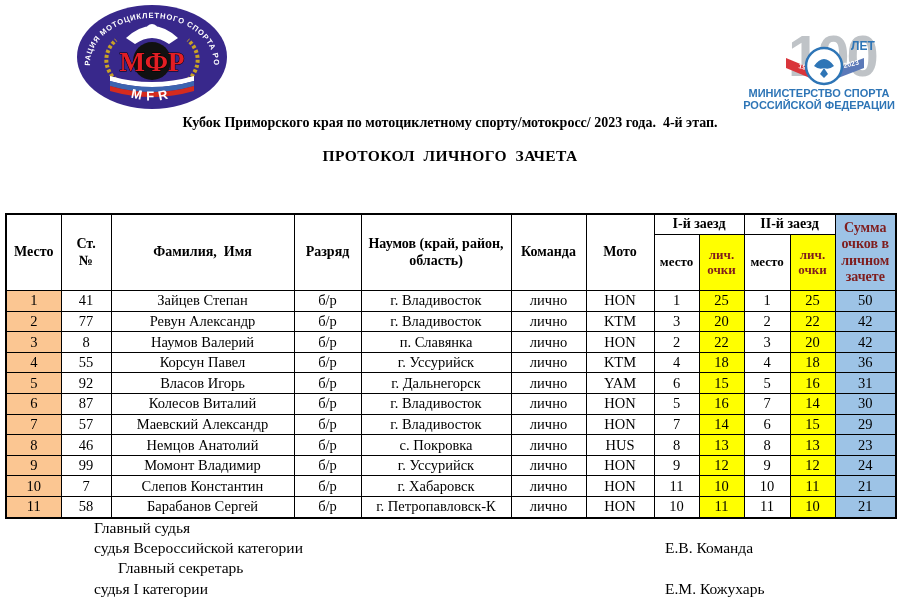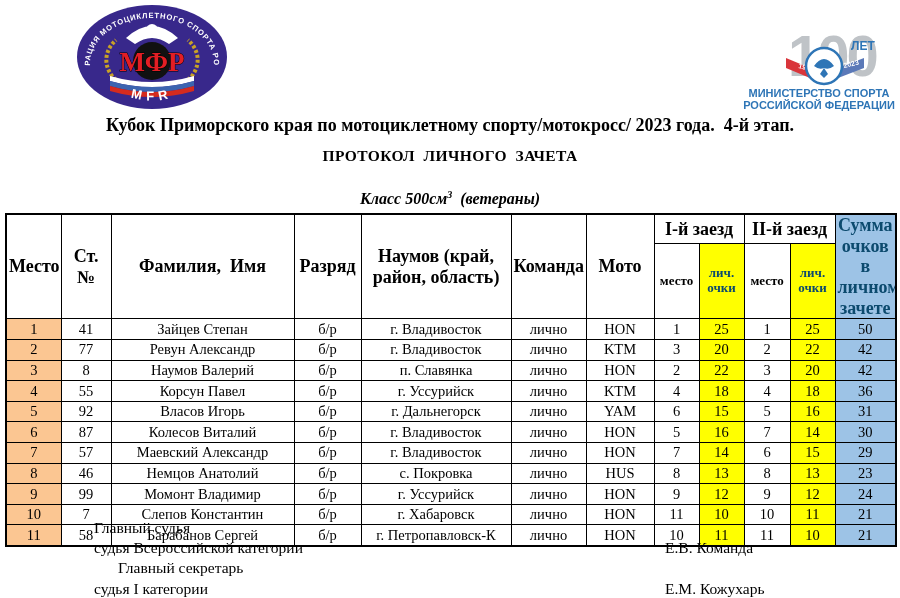--- a/index.html
+++ b/index.html
@@ -3,39 +3,39 @@
 <meta charset="utf-8">
 <style>
   html,body{margin:0;padding:0;}
   body{width:900px;height:598px;background:#ffffff;font-family:"Liberation Serif",serif;color:#000;}
   .page{position:relative;width:900px;height:598px;overflow:hidden;background:#fff;}
 
   
   .logo{position:absolute;}
   #mfr-logo{left:76px;top:4px;width:153px;height:107px;}
   #min-logo{left:742px;top:6px;width:154px;height:106px;}
-  .title-main{position:absolute;top:115px;left:0;width:100%;text-align:center;font-weight:bold;font-size:18px;white-space:pre;}
+  .title-main{position:absolute;top:115px;left:0;width:100%;text-align:center;font-weight:bold;font-size:14px;white-space:pre;}
   .title-protocol{position:absolute;top:147px;left:0;width:100%;text-align:center;font-weight:bold;font-size:15.5px;white-space:pre;letter-spacing:.4px;}
   .loc-date{position:absolute;top:169px;left:8px;right:54px;display:flex;justify-content:space-between;font-size:15.5px;}
   .class-line{position:absolute;top:189px;left:0;width:100%;text-align:center;font-weight:bold;font-style:italic;font-size:16px;}
   .class-line sup{font-size:10px;}
   .class-line .sfx{white-space:pre;}
 
   
   .results{position:absolute;top:213px;left:5px;width:890px;border-collapse:collapse;table-layout:fixed;border:2px solid #000;}
   .results th,.results td{border:1px solid #000;padding:0 2px;overflow:hidden;line-height:1.15;}
   .results th{font-weight:bold;font-size:13px;text-align:center;vertical-align:middle;white-space:pre-wrap;}
   .results td{font-size:14.5px;text-align:center;vertical-align:middle;height:19.6px;}
-  .hr1 th{height:19px;font-size:18px;}
+  .hr1 th{height:19px;font-size:14px;}
   .hr2 th{height:55px;}
   .al{text-align:left;padding-left:4px;}
   .c-place-data{background:#FBC692;}
   .c-pts{background:#FFFF00;}
   .c-sum{background:#9DC3E6;}
-  th.c-pts,th.c-sum{color:#0c4a6e;}
+  th.c-pts,th.c-sum{color:#7f1d1d;}
 
   
   .sig-row{position:absolute;left:0;width:100%;height:20px;font-size:15.5px;}
   .sig-role{position:absolute;left:94px;top:0;}
   .sig-name{position:absolute;left:665px;top:0;}
   #sig-0{top:519px;} #sig-1{top:539px;} #sig-2{top:559px;margin-left:24px;} #sig-3{top:580px;}
 </style>
 </head>
 <body>
 
@@ -77,21 +77,20 @@
       <circle cx="82" cy="60" r="18" fill="#FFFFFF" stroke="#2E75B6" stroke-width="2.5"></circle>
       <path d="M72,60 Q82,46 92,60 Q87,64 82,62 Q77,64 72,60 Z" fill="#2E75B6"></path>
       <path d="M82,62 l4,6 -4,4 -4,-4 Z" fill="#2E75B6"></path>
       <text x="77" y="91" text-anchor="middle" font-size="11" font-weight="bold" fill="#2E75B6" font-family="Liberation Sans, sans-serif">МИНИСТЕРСТВО СПОРТА</text>
       <text x="77" y="103" text-anchor="middle" font-size="11" font-weight="bold" fill="#2E75B6" font-family="Liberation Sans, sans-serif">РОССИЙСКОЙ ФЕДЕРАЦИИ</text>
     </svg>
   </div>
 
   <div class="title-main">Кубок Приморского края по мотоциклетному спорту/мотокросс/ 2023 года.  4-й этап.</div>
   <div class="title-protocol">ПРОТОКОЛ  ЛИЧНОГО  ЗАЧЕТА</div>
-  <div class="class-line"><span>Класс 500см</span><sup>3</sup><span class="sfx">  (ветераны)</span></div>
 
   <table class="results">
     <colgroup>
       <col style="width:55px">
         <col style="width:50px">
         <col style="width:183px">
         <col style="width:67px">
       <col style="width:150px">
         <col style="width:75px">
         <col style="width:68px">

